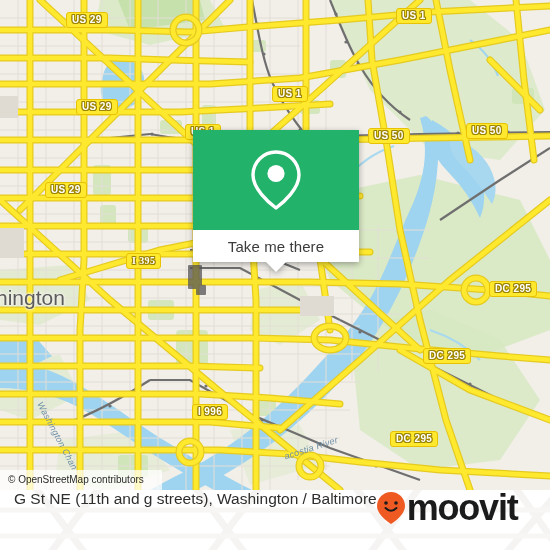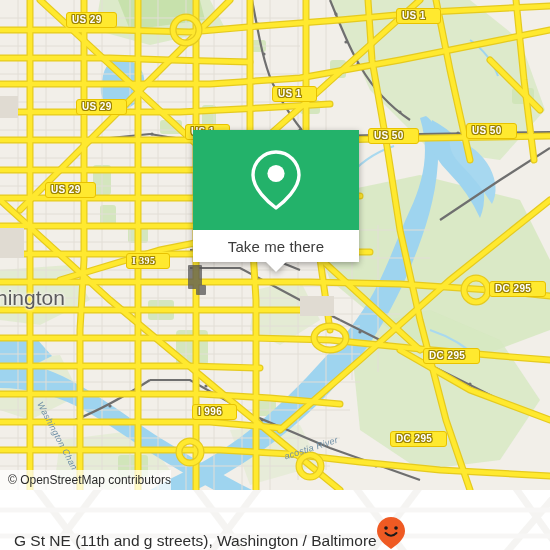--- a/index.html
+++ b/index.html
@@ -21,21 +21,21 @@
   
   .shield{
     position:absolute;
     background:#ffe92f;
     border:1.5px solid #e8c200;
     border-radius:3px;
     color:#ffffff;
     font-size:10px;
     font-weight:bold;
     letter-spacing:.4px;
-    padding:1px 14px 2px 5px;
+    padding:1px 5px 2px 5px;
     line-height:11px;
     text-shadow:
       -1px -1px 0 #9c8400, 1px -1px 0 #9c8400,
       -1px  1px 0 #9c8400, 1px  1px 0 #9c8400,
        0   -1px 0 #9c8400, 0    1px 0 #9c8400,
       -1px  0   0 #9c8400, 1px  0   0 #9c8400;
     white-space:nowrap;
     box-sizing:border-box;
   }
   .place-label{
@@ -53,22 +53,22 @@
     white-space:nowrap;
     letter-spacing:.3px;
   }
 
   
   .attribution{
     position:absolute;left:0;bottom:0;
     height:20px;line-height:20px;
     background:rgba(255,255,255,.72);
     color:#2a2a2a;
-    font-size:12px;
-    padding:0 0 0 8px;
+    font-size:10px;
+    padding:0 18px 0 8px;
     white-space:nowrap;
   }
 
   
   .card{
     position:absolute;left:193px;top:130px;width:166px;
     filter:drop-shadow(0 2px 3px rgba(0,0,0,.33));
   }
   .card-top{
     background:#23b26a;
@@ -96,21 +96,21 @@
 
   
   .footer{
     position:absolute;left:0;top:490px;width:550px;height:60px;
     background:#ffffff;
     overflow:hidden;
   }
   .footer-wm{position:absolute;left:0;top:0;width:550px;height:60px;opacity:.5;}
   .footer-row{
     position:absolute;left:0;top:0;width:550px;height:60px;
-    display:flex;align-items:flex-end;
+    display:flex;align-items:flex-start;
     padding-left:14px;box-sizing:border-box;
   }
   .footer-title{
     color:#2e2e2e;font-size:15.5px;white-space:nowrap;
   }
   .brand{
     display:flex;align-items:center;margin-left:-1px;
   }
   .brand-word{
     color:#1b1b1b;font-size:36px;font-weight:bold;
@@ -438,17 +438,18 @@
 
     <div class="footer-row">
       <span class="footer-title">G St NE (11th and g streets), Washington / Baltimore</span>
       <span class="brand">
         <svg width="30" height="34" viewBox="0 0 30 34">
           <path d="M15 1 C 7.3 1, 1 7.3, 1 15 C 1 23, 10 29.5, 15 33 C 20 29.5, 29 23, 29 15 C 29 7.3, 22.7 1, 15 1 Z" fill="#ef5a23"></path>
           <circle cx="10" cy="12" r="1.8" fill="#1b1b1b"></circle>
           <circle cx="20" cy="12" r="1.8" fill="#1b1b1b"></circle>
           <path d="M9.5 17 q5.5 5.5 11 0" fill="none" stroke="#1b1b1b" stroke-width="1.9" stroke-linecap="round"></path>
         </svg>
+        <span class="brand-word">moovit</span>
       </span>
     </div>
   </div>
 
 </div>
 
 </body></html>

